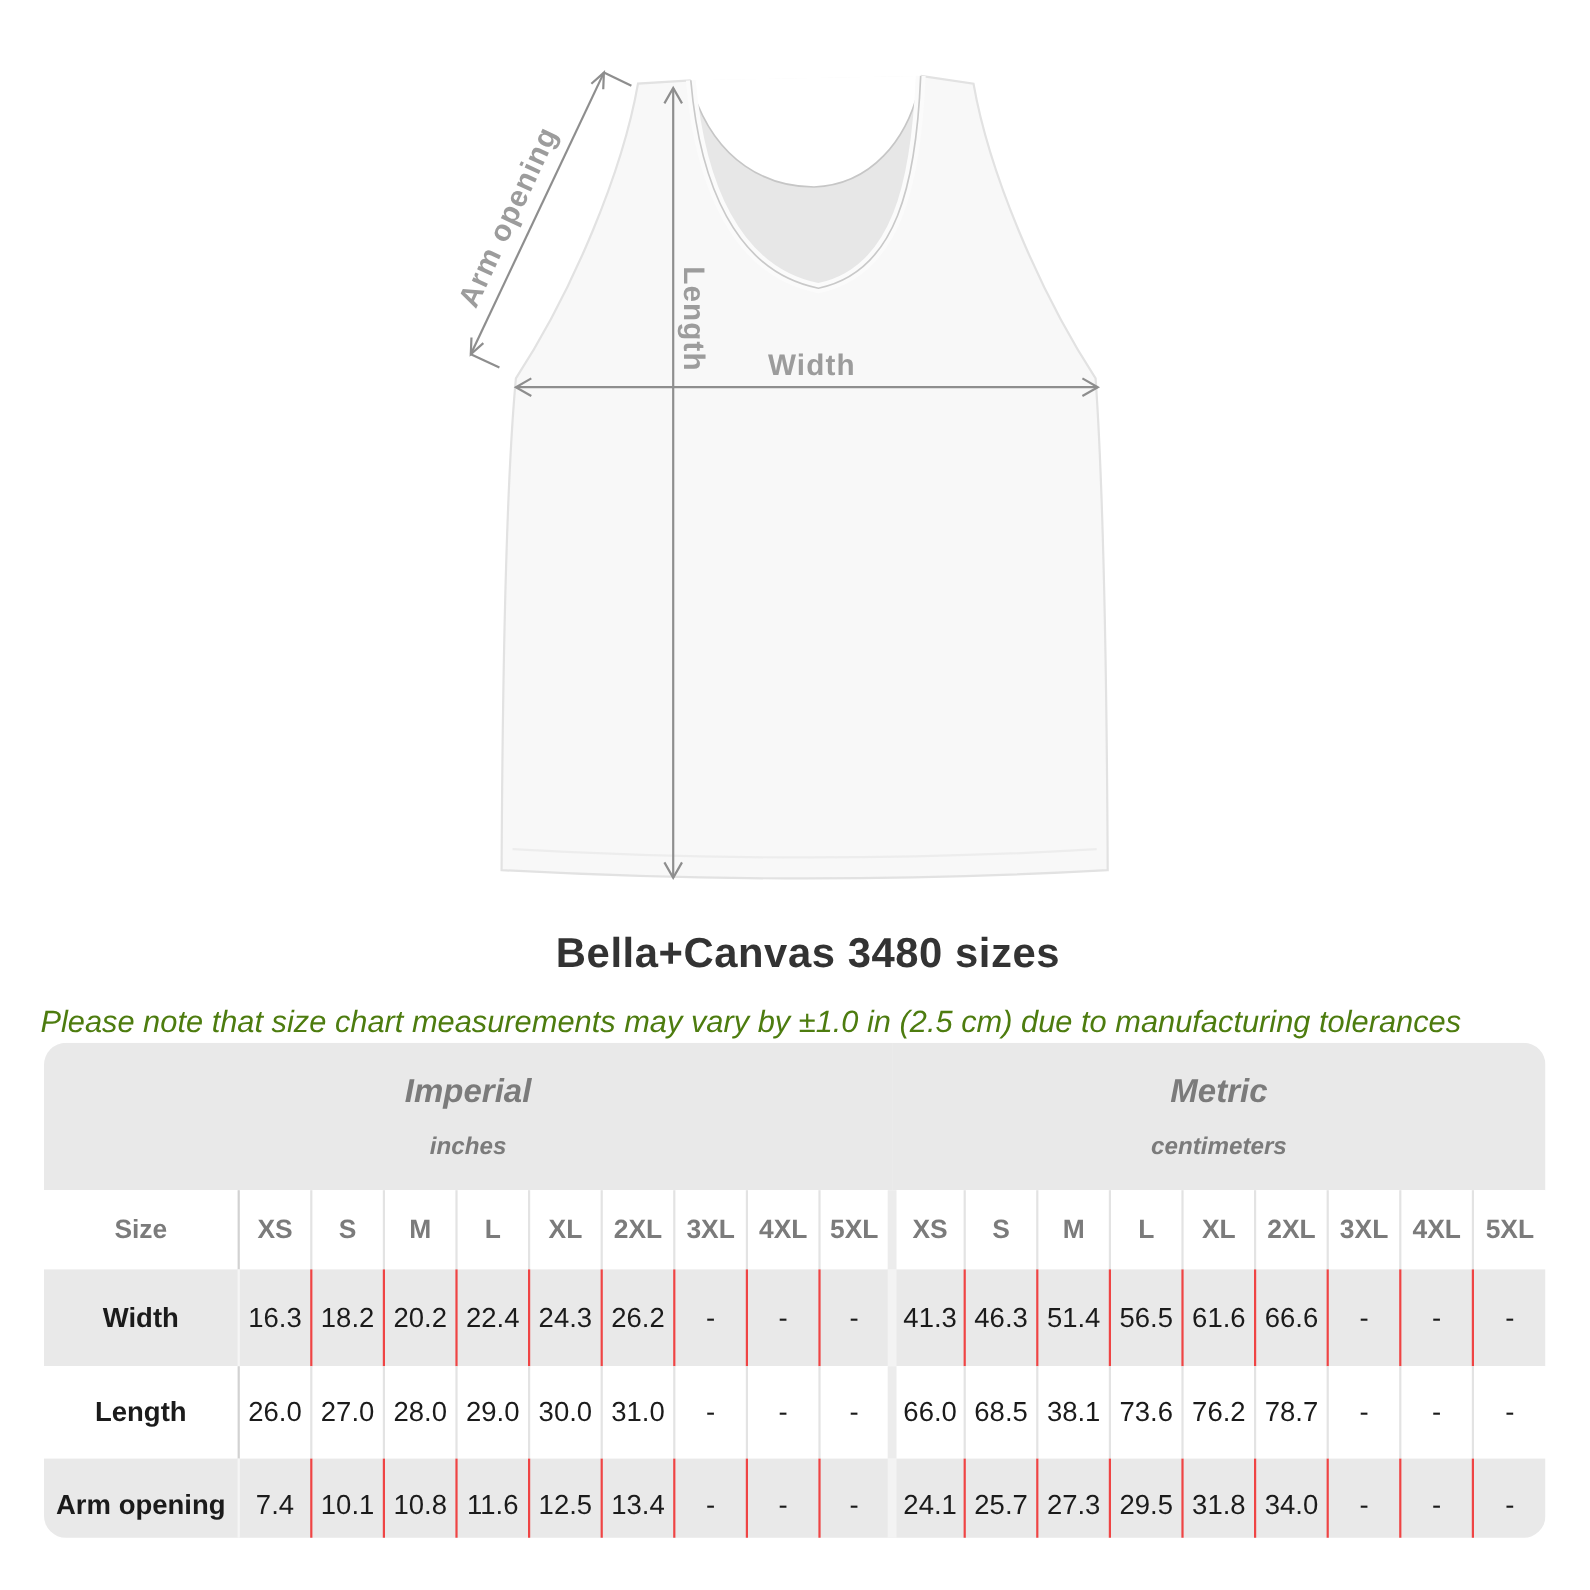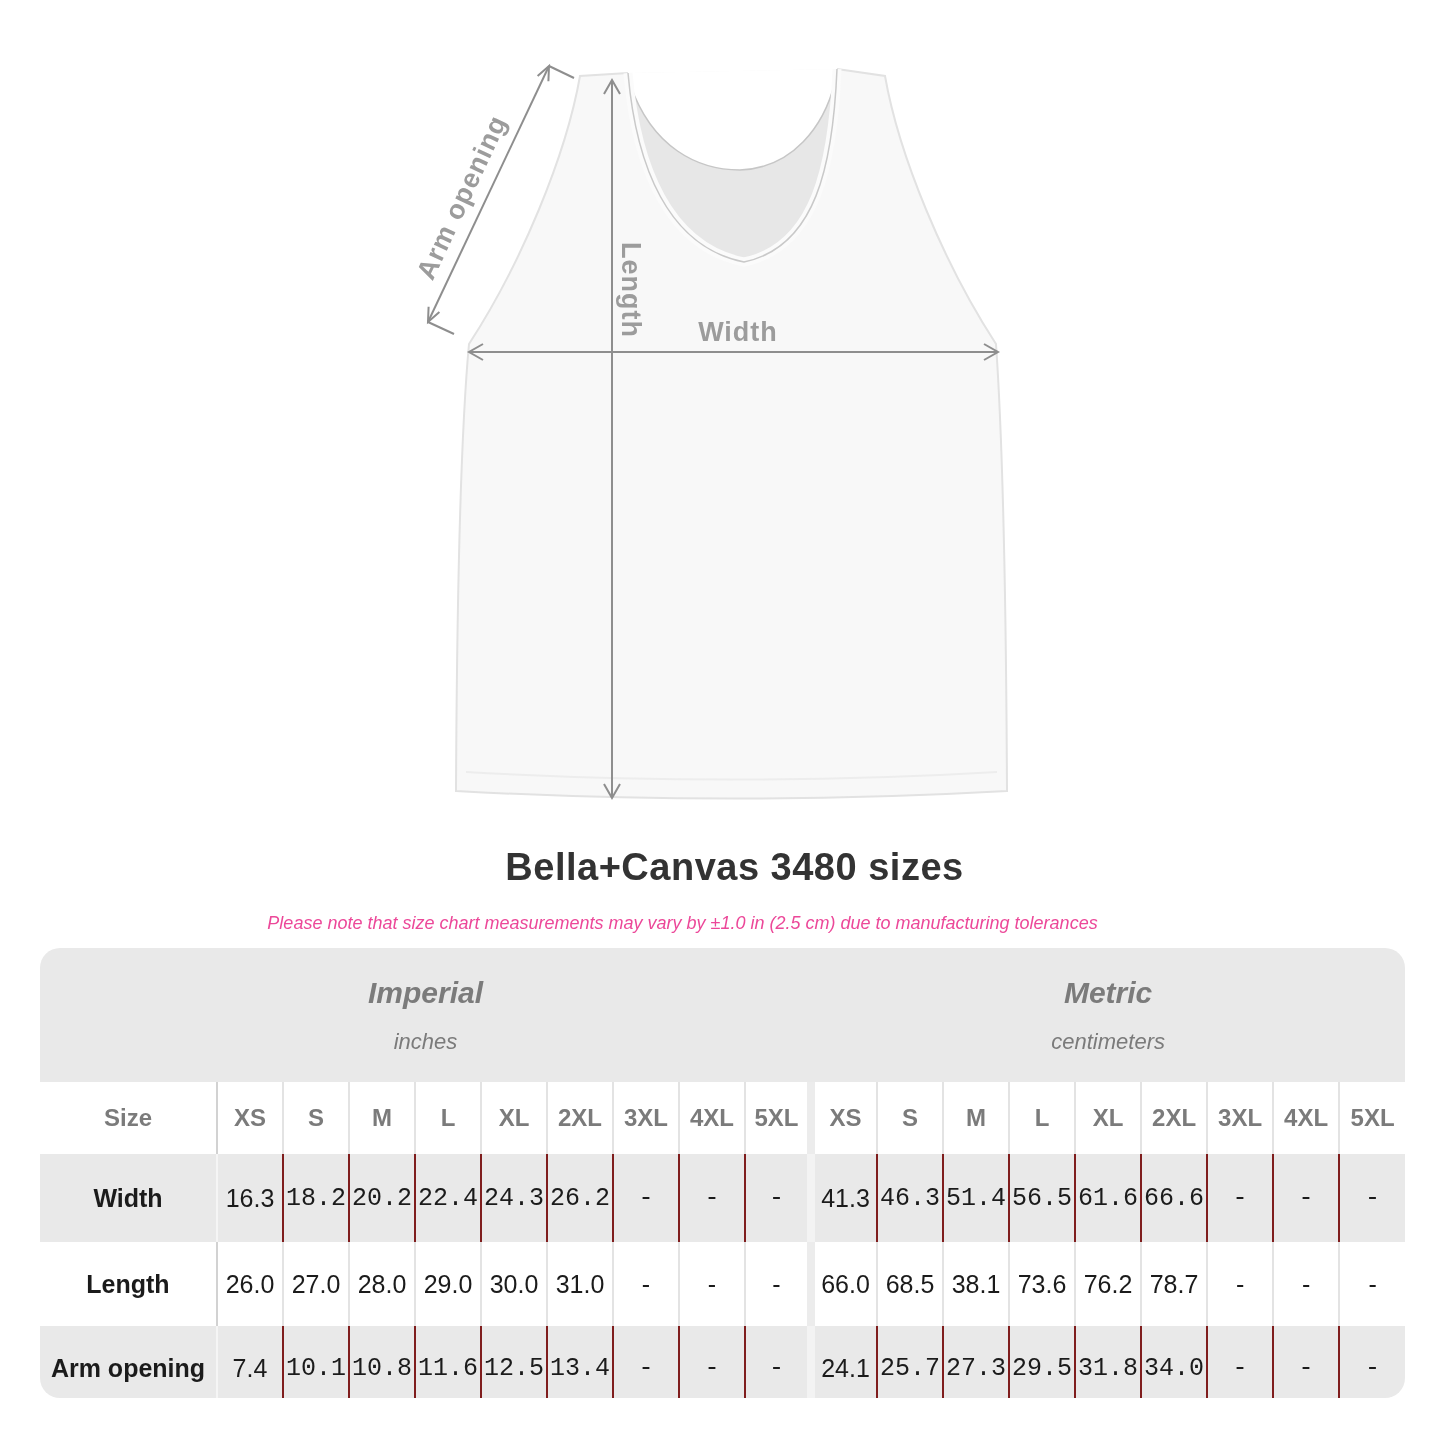--- a/index.html
+++ b/index.html
@@ -8,53 +8,53 @@
     font-family:"Liberation Sans", sans-serif; overflow:hidden;
   }
   #diagram { position:absolute; left:0; top:0; }
 
   .page-title {
     position:absolute; top:846px; left:0; width:1445px; text-align:center;
     font-size:38px; font-weight:bold; color:#333333; letter-spacing:0.5px;padding-left:12px;
   }
   .tolerance-note {
     position:absolute; top:913px; left:0; width:1365px; text-align:center;
-    font-size:18px; font-style:italic; color:#ec4899;
+    font-size:28px; font-style:italic; color:#4d7c0f;
   }
 
   .table-wrap {
     position:absolute; left:40px; top:948px; width:1365px; height:450px;
     border-radius:20px; overflow:hidden; background:#ffffff;
   }
   table { border-collapse:collapse; table-layout:fixed; width:1365px; height:450px; }
   col.size-col { width:177px; }
   col.d { width:66px; }
 
   .band-row th {
     background:#e9e9e9; height:134px; vertical-align:middle; text-align:center;
     font-style:italic; color:#7b7b7b; padding:0;
   }
   .band-label { font-size:30px; font-weight:bold; line-height:34px; }
-  .band-sub   { font-size:22px; font-weight:normal; margin-top:19px; }
+  .band-sub   { font-size:22px; font-weight:bold; margin-top:19px; }
 
   tr.sizes-row { height:72px; background:#ffffff; }
   tr.sizes-row td {
     color:#7b7b7b; font-weight:bold; font-size:24px;
     text-align:center; vertical-align:middle; padding:0;
   }
   tr.data-row td {
     font-size:25px; color:#1b1b1b; text-align:center; vertical-align:middle; padding:0;
   }
   td.rowlabel { font-weight:bold; color:#6e6e6e; font-size:25px; }
   tr.mr0 { height:88px; } tr.mr1 { height:84px; } tr.mr2 { height:84px; }
   tr.gray  { background:#e9e9e9; }
   tr.white { background:#ffffff; }
 
   tr.white td.div          { border-left:2px solid #e3e3e3; }
-  tr.gray  td.div          { border-left:2px solid #7f1d1d;font-family:Liberation Mono, monospace; }
+  tr.gray  td.div          { border-left:2px solid #ef4444; }
   tr.white td.first-data   { border-left:2px solid #d2d2d2; }
   tr.gray  td.first-data   { border-left:2px solid #f5f5f5; }
   tr.white td.metric-start { border-left:8px solid #ececec; }
   tr.gray  td.metric-start { border-left:8px solid #f3f3f3; }
 </style>
 </head>
 <body>
 
 <svg id="diagram" width="1445" height="845" viewBox="0 0 1445 845" aria-hidden="true">
 

